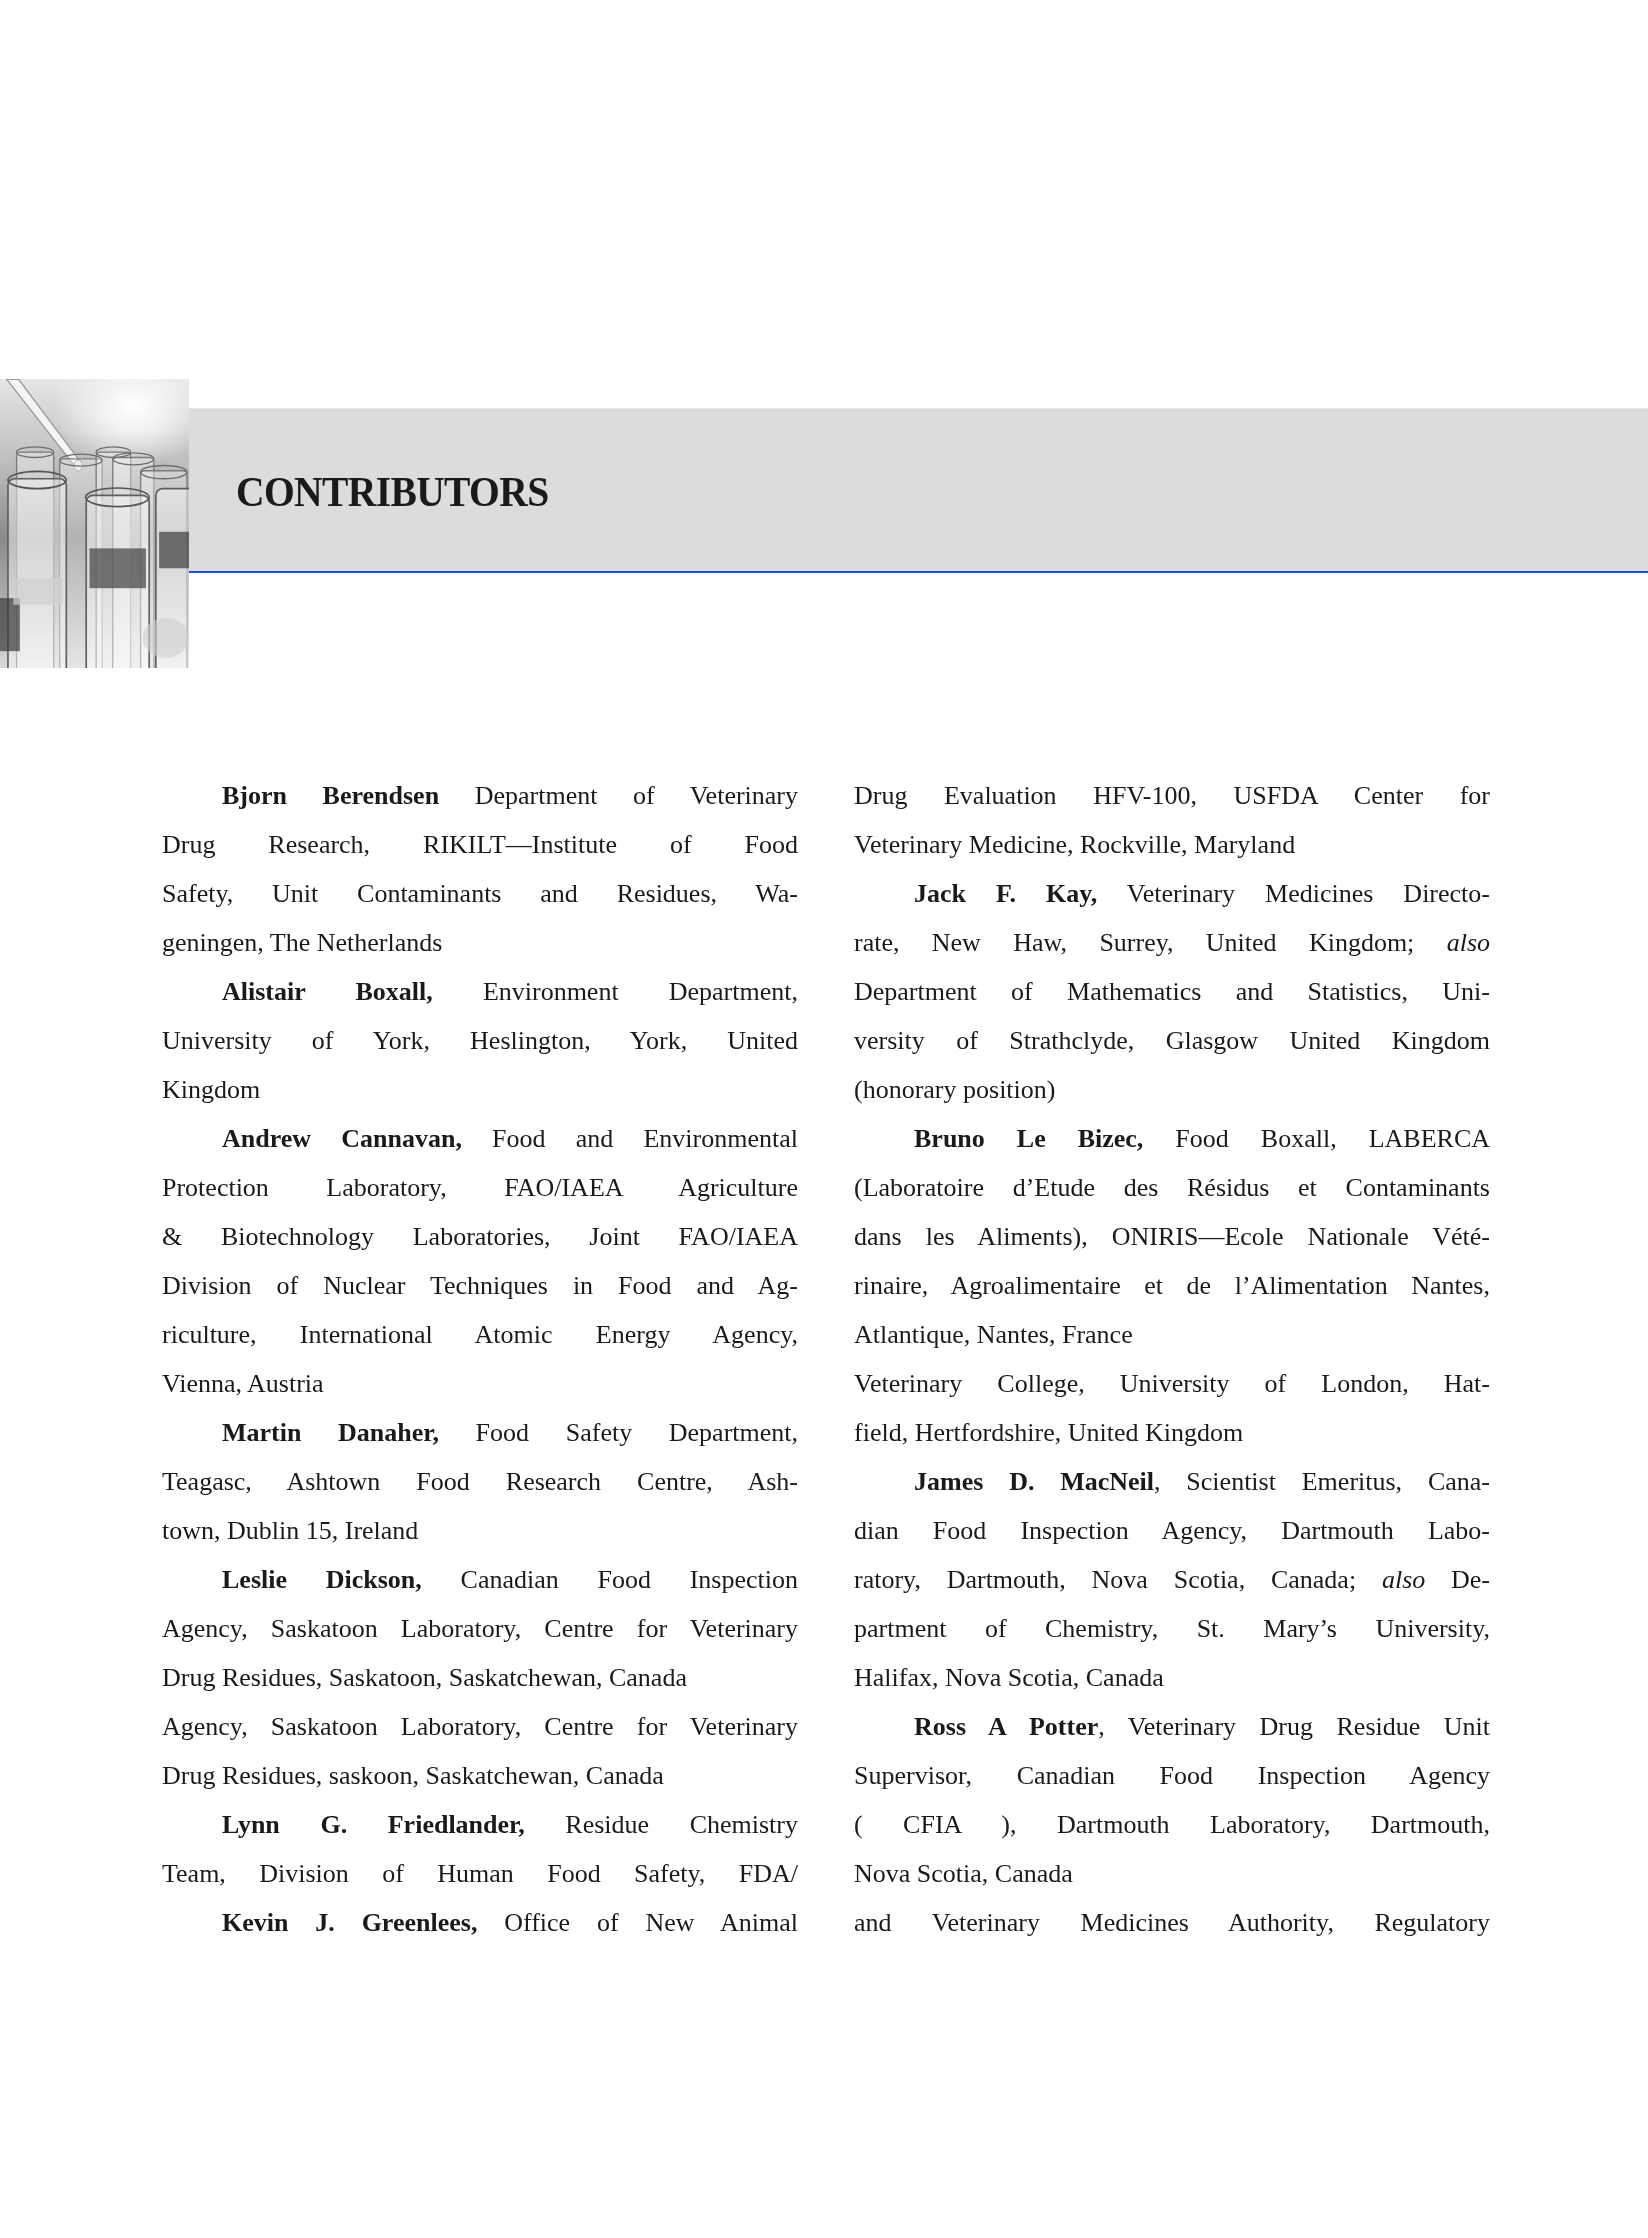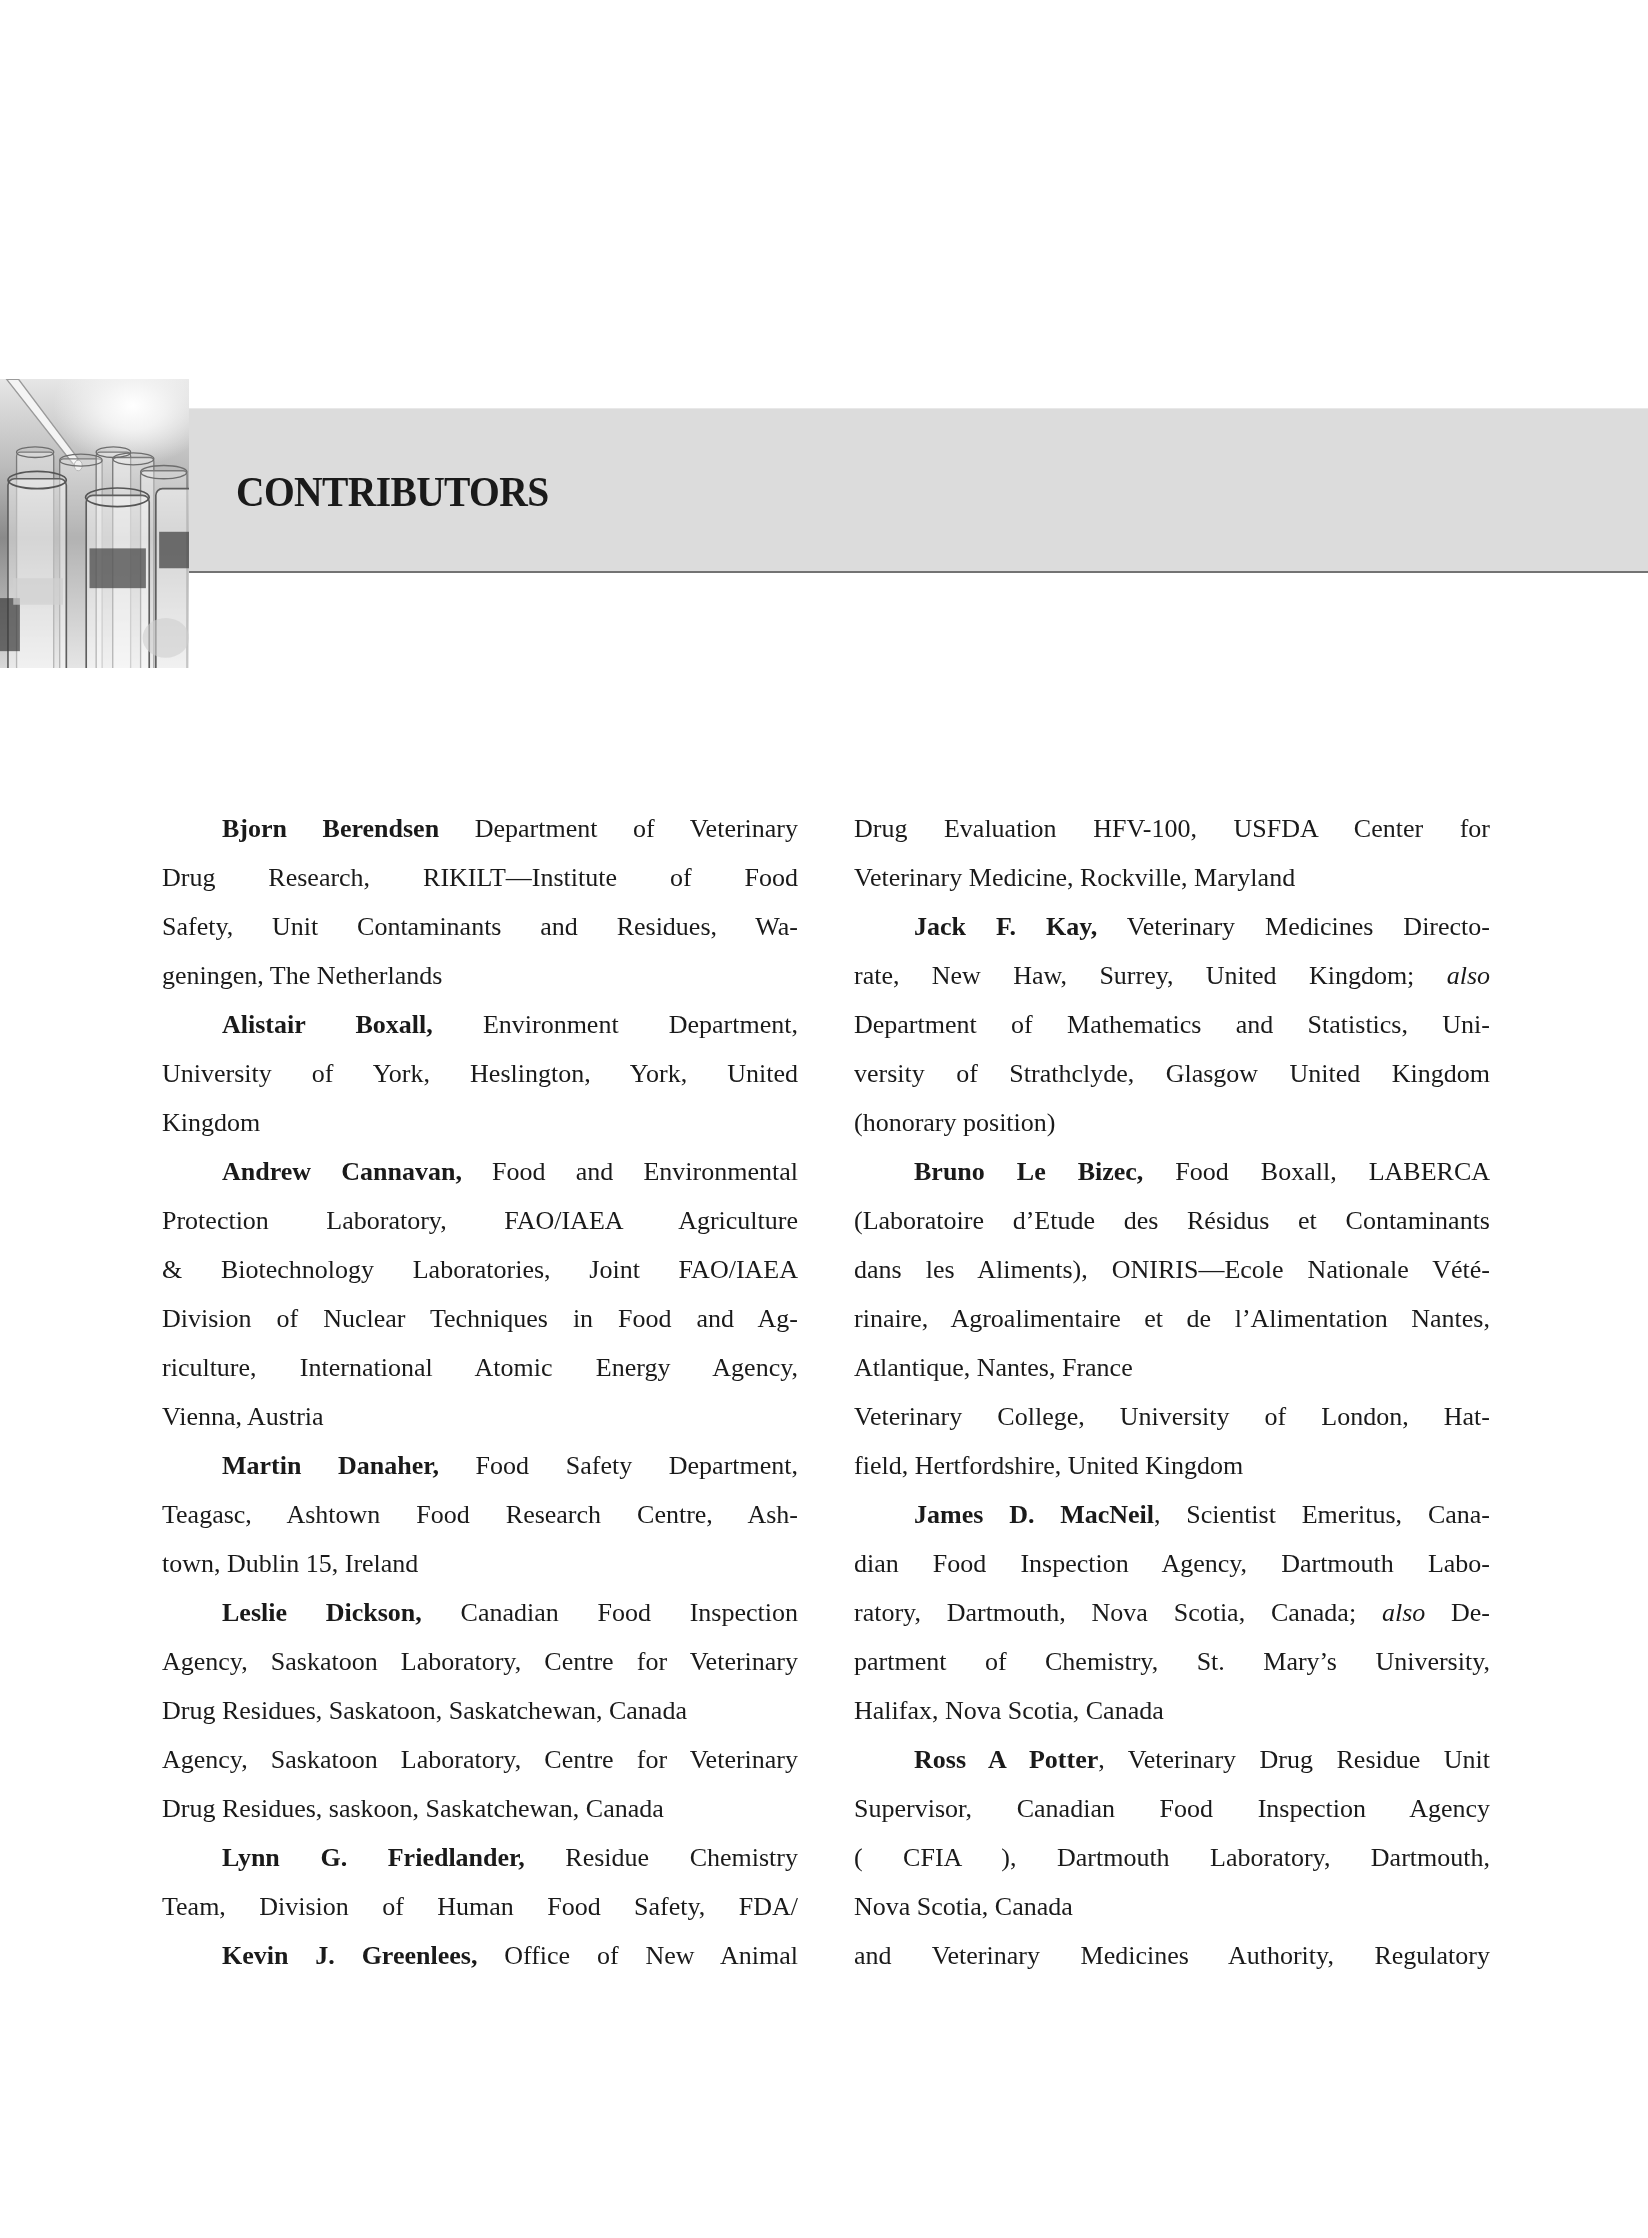--- a/index.html
+++ b/index.html
@@ -7,26 +7,26 @@
          font-family: "Liberation Serif", "DejaVu Serif", serif; color: #1a1a1a; }
 
   .photo { position: absolute; left: 0; top: 379px; width: 189px; height: 289px;
            background:
              radial-gradient(ellipse 80px 60px at 133px 26.6px, #ffffff 0%, #f2f2f2 40%, rgba(240,240,240,0) 100%),
              linear-gradient(180deg, #e6e6e6 0%, #bcbcbc 30%, #8a8a8a 55%, #b5b5b5 80%, #d8d8d8 100%);
            overflow: hidden; }
   .photo svg { position: absolute; left: 0; top: 0; width: 189px; height: 289px; }
 
   .banner { position: absolute; left: 189px; right: 0; top: 408px; height: 165px;
-            background: #dcdcdc; border-top: 1.3px solid #e8e8e8; border-bottom: 2px solid #737373; box-sizing: border-box; }
+            background: #dcdcdc; border-top: 1.3px solid #e8e8e8; border-bottom: 2px solid #1d4ed8; box-sizing: border-box; }
   .banner-title { position: absolute; left: 47px; top: 58px; margin: 0;
                   font-family: "Liberation Serif", "DejaVu Serif", serif; font-weight: bold;
                   font-size: 43px; letter-spacing: -0.7px; color: #1a1a1a; transform: scaleX(0.92); transform-origin: left center; }
 
-  .col { position: absolute; top: 804px; width: 636px; }
+  .col { position: absolute; top: 771px; width: 636px; }
   .col.left { left: 162px; }
   .col.right { left: 854px; }
 
   .line { height: 49px; line-height: 49px; font-size: 26px; white-space: nowrap;
           text-align: justify; text-align-last: justify; overflow: hidden; }
   .line.last { text-align: left; text-align-last: left; }
   .line.indent { padding-left: 60px; }
   .name { font-weight: bold; }
   .it { font-style: italic; }
 </style>

